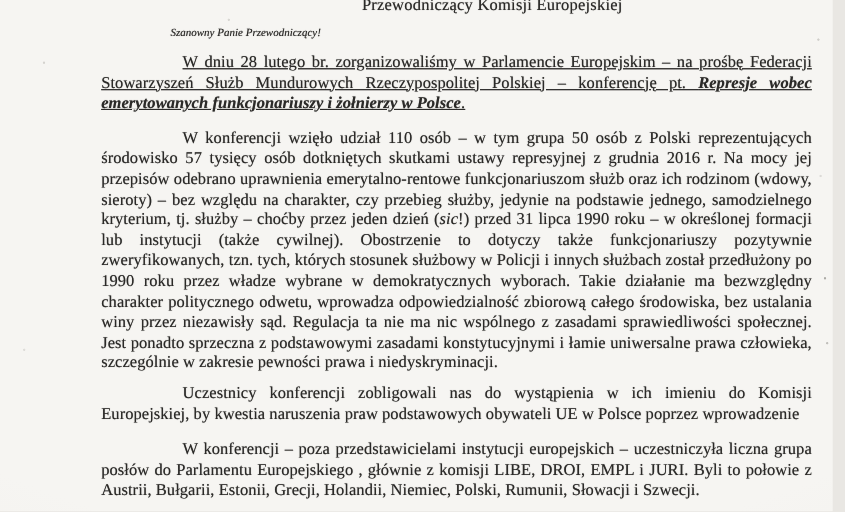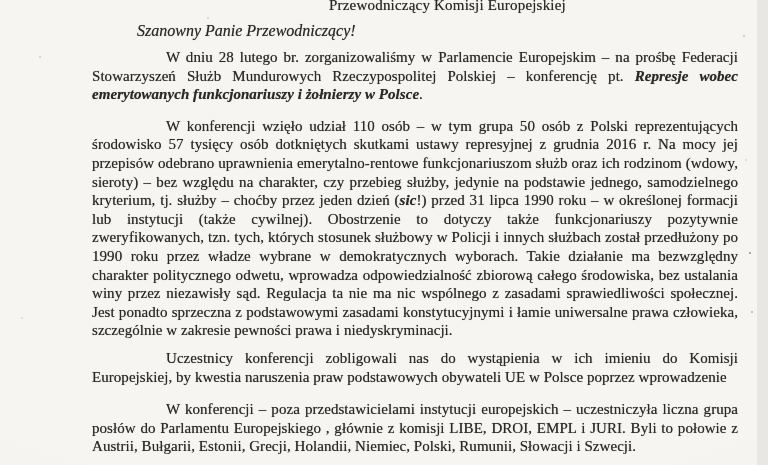--- a/index.html
+++ b/index.html
@@ -40,44 +40,43 @@
     text-shadow: 0 0 0.7px rgba(43,42,40,0.65);
   }
   .recipient {
     margin: -3px 0 0 329px;
     font-size: 15px;
     line-height: 16px;
     white-space: nowrap;
     letter-spacing: 0.2px;
   }
   .salutation {
-    margin: 21px 0 0 45px;
-    font-size: 16px;
+    margin: 21px 0 0 63px;
+    font-size: 10px;
     line-height: 19px;
     font-style: italic;
   }
   p.body-par {
     margin: 0;
     font-size: 15px;
     line-height: 18.6px;
     text-align: justify;
     text-indent: 74px;
     letter-spacing: 0.05px;
   }
-  #p1 { margin-top: 8px; }
+  #p1 { margin-top: 8px; text-decoration: underline; }
   #p2 { margin-top: 13px; }
   #p3 { margin-top: 14px; }
   #p4 { margin-top: 9px; }
   .emph {
     font-weight: bold;
     font-style: italic;
   }
   .ital {
     font-style: italic;
-    font-weight: bold;
   }
 </style>
 </head>
 <body>
 
 <div class="page">
   <div class="recipient">Przewodniczący Komisji Europejskiej</div>
 
   <div class="content">
 

